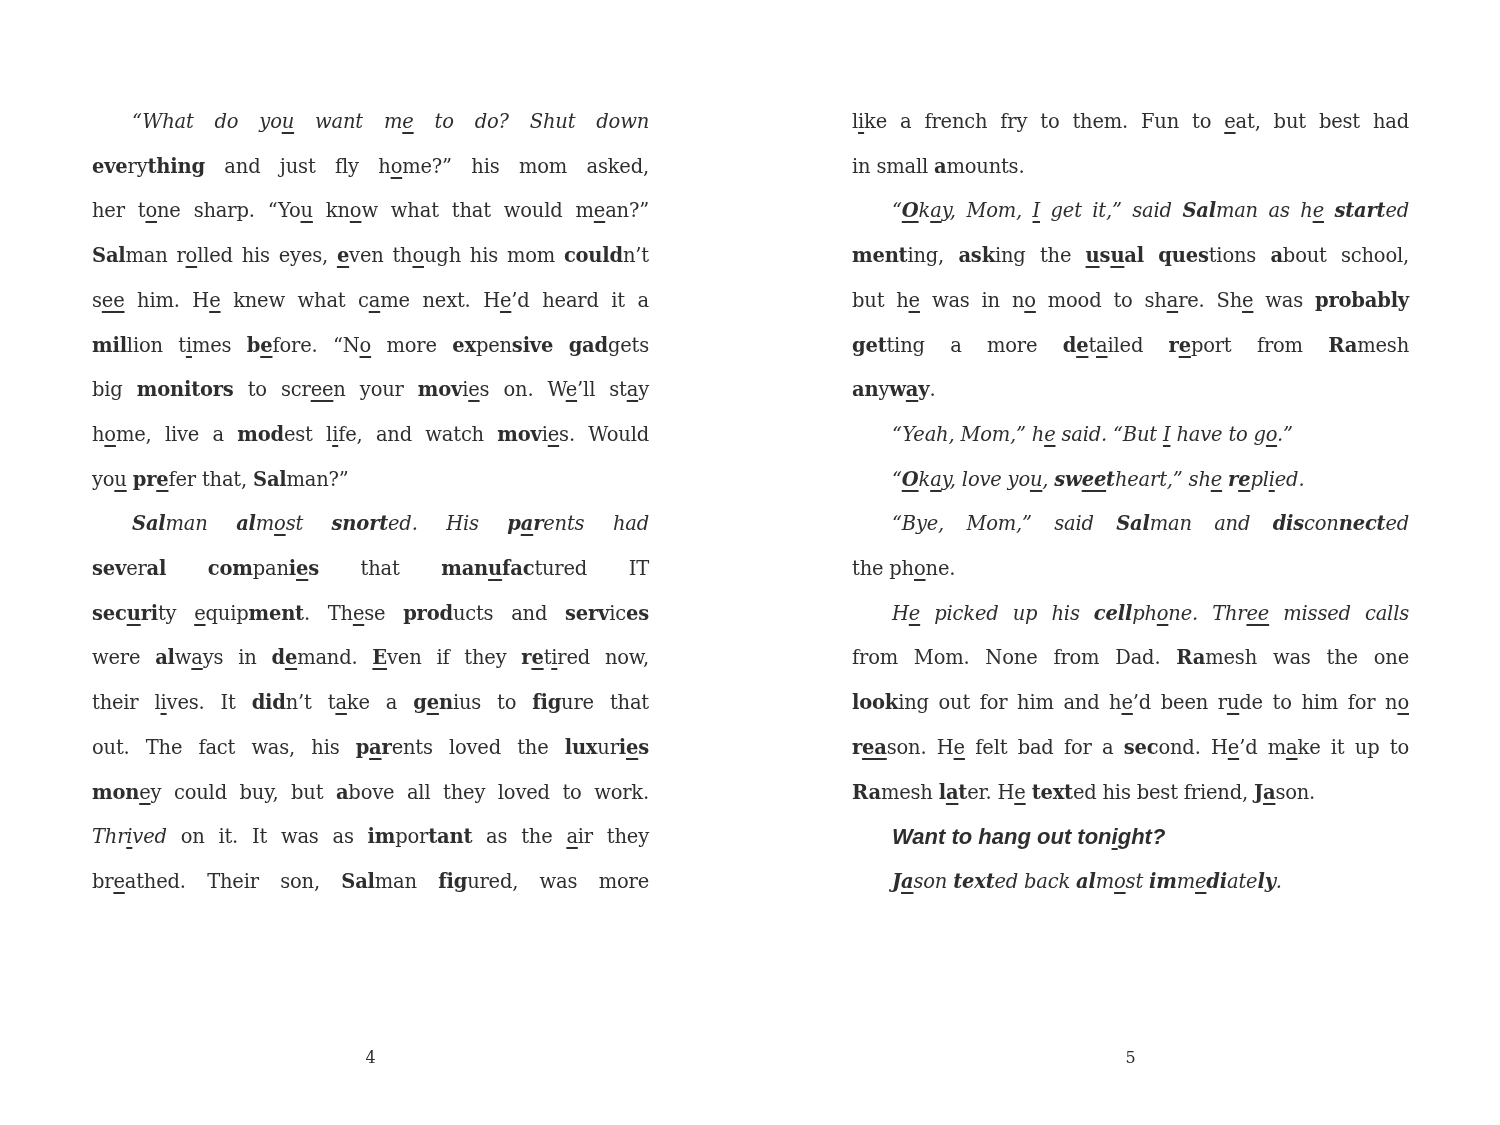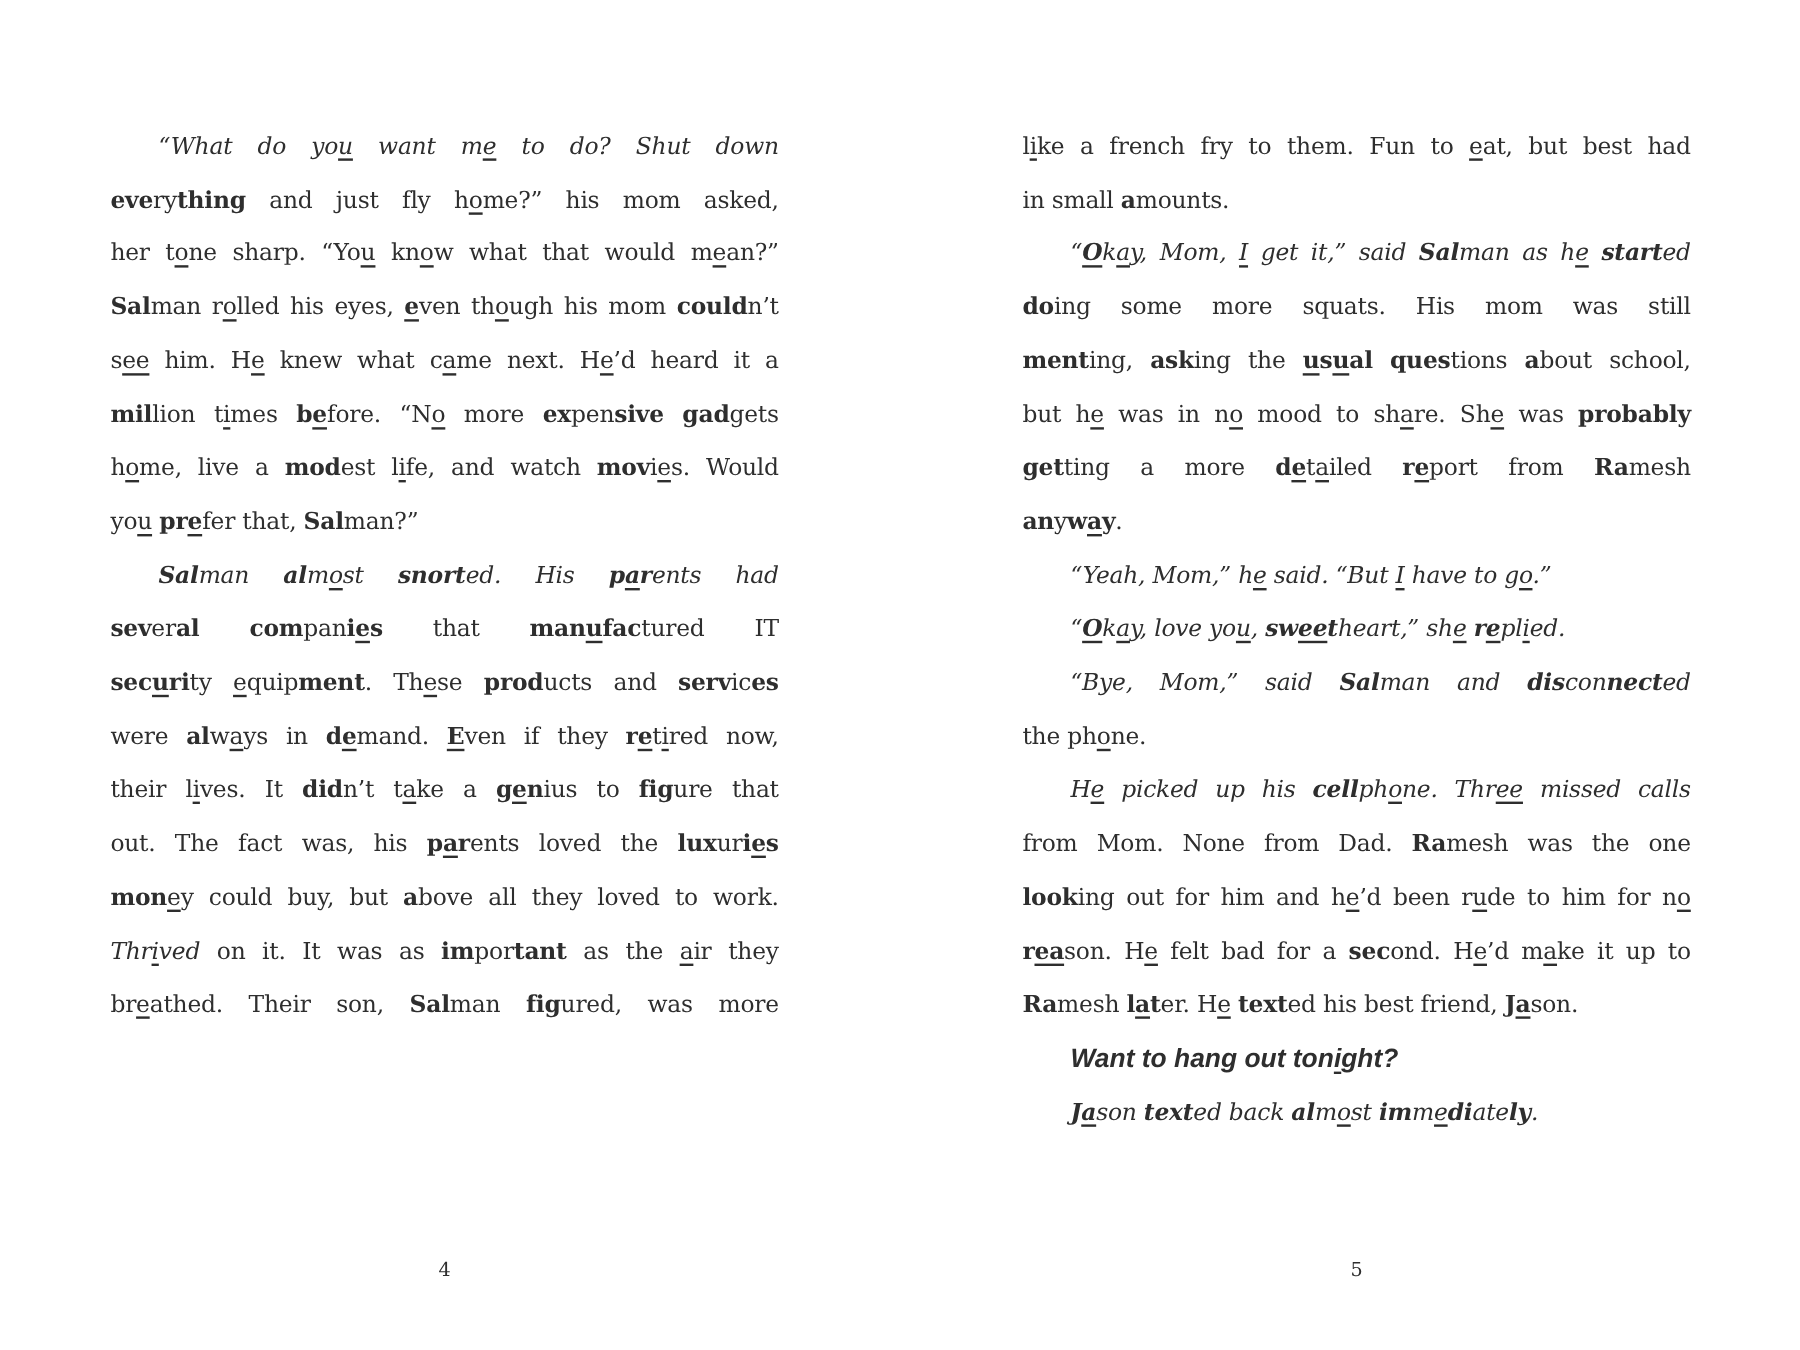--- a/index.html
+++ b/index.html
@@ -51,38 +51,38 @@
 </head>
 <body style="background: rgb(255, 255, 255); color: rgb(46, 46, 46);">
 
 <div class="page-col col-left">
     <div class="line j ind">“What do yo<u>u</u> want m<u>e</u> to do? Shut down</div>
     <div class="line j"><b>eve</b>ry<b>thing</b> and just fly h<u>o</u>me?” his mom asked,</div>
     <div class="line j">her t<u>o</u>ne sharp. “Yo<u>u</u> kn<u>o</u>w what that would m<u>e</u>an?”</div>
     <div class="line j"><b>Sal</b>man r<u>o</u>lled his eyes, <b><u>e</u></b>ven th<u>o</u>ugh his mom <b>could</b>n’t</div>
     <div class="line j">s<u>ee</u> him. H<u>e</u> knew what c<u>a</u>me next. H<u>e</u>’d heard it a</div>
     <div class="line j"><b>mil</b>lion t<u>i</u>mes <b>b<u>e</u></b>fore. “N<u>o</u> more <b>ex</b>pen<b>sive</b> <b>gad</b>gets</div>
+    <div class="line j">big <b>monitors</b> to scr<u>ee</u>n your <b>mov</b>i<u>e</u>s on. W<u>e</u>’ll st<u>a</u>y</div>
     <div class="line j">h<u>o</u>me, live a <b>mod</b>est l<u>i</u>fe, and watch <b>mov</b>i<u>e</u>s. Would</div>
     <div class="line">yo<u>u</u> <b>pr<u>e</u></b>fer that, <b>Sal</b>man?”</div>
     <div class="line j ind"><b>Sal</b>man <b>al</b>m<u>o</u>st <b>snort</b>ed. His <b>p<u>a</u>r</b>ents had</div>
     <div class="line j"><b>sev</b>er<b>al</b> <b>com</b>pan<b>i<u>e</u>s</b> that <b>man<u>u</u>fac</b>tured IT</div>
     <div class="line j"><b>sec<u>u</u>ri</b>ty <u>e</u>quip<b>ment</b>. Th<u>e</u>se <b>prod</b>ucts and <b>serv</b>ic<b>es</b></div>
     <div class="line j">were <b>al</b>w<u>a</u>ys in <b>d<u>e</u></b>mand. <b><u>E</u></b>ven if they <b>r<u>e</u></b>t<u>i</u>red now,</div>
     <div class="line j">their l<u>i</u>ves. It <b>did</b>n’t t<u>a</u>ke a <b>g<u>e</u>n</b>ius to <b>fig</b>ure that</div>
     <div class="line j">out. The fact was, his <b>p<u>a</u>r</b>ents loved the <b>lux</b>ur<b>i<u>e</u>s</b></div>
     <div class="line j"><b>mon</b><u>e</u>y could buy, but <b>a</b>bove all they loved to work.</div>
     <div class="line j"><i>Thr<u>i</u>ved</i> on it. It was as <b>im</b>por<b>tant</b> as the <u>a</u>ir they</div>
     <div class="line j">br<u>e</u>athed. Their son, <b>Sal</b>man <b>fig</b>ured, was more</div>
   </div>
 
 <div class="page-col col-right">
     <div class="line j">l<u>i</u>ke a french fry to them. Fun to <u>e</u>at, but best had</div>
     <div class="line">in small <b>a</b>mounts.</div>
     <div class="line j ind">“<b><u>O</u></b>k<u>a</u>y, Mom, <u>I</u> get it,” said <b>Sal</b>man as h<u>e</u> <b>start</b>ed</div>
-    <div class="line j"><b>do</b>ing some more squats. His mom was still</div>
     <div class="line j"><b>ment</b>ing, <b>ask</b>ing the <b><u>u</u>s<u>u</u>al</b> <b>ques</b>tions <b>a</b>bout school,</div>
     <div class="line j">but h<u>e</u> was in n<u>o</u> mood to sh<u>a</u>re. Sh<u>e</u> was <b>probably</b></div>
     <div class="line j"><b>get</b>ting a more <b>d<u>e</u></b>t<u>a</u>iled <b>r<u>e</u></b>port from <b>Ra</b>mesh</div>
     <div class="line"><b>an</b>y<b>w<u>a</u>y</b>.</div>
     <div class="line ind">“Yeah, Mom,” h<u>e</u> said. “But <u>I</u> have to g<u>o</u>.”</div>
     <div class="line ind">“<b><u>O</u></b>k<u>a</u>y, love yo<u>u</u>, <b>sw<u>ee</u>t</b>heart,” sh<u>e</u> <b>r<u>e</u></b>pl<u>i</u>ed.</div>
     <div class="line j ind">“Bye, Mom,” said <b>Sal</b>man and <b>dis</b>con<b>nect</b>ed</div>
     <div class="line">the ph<u>o</u>ne.</div>
     <div class="line j ind">H<u>e</u> picked up his <b>cell</b>ph<u>o</u>ne. Thr<u>ee</u> missed calls</div>
     <div class="line j">from Mom. None from Dad. <b>Ra</b>mesh was the one</div>

